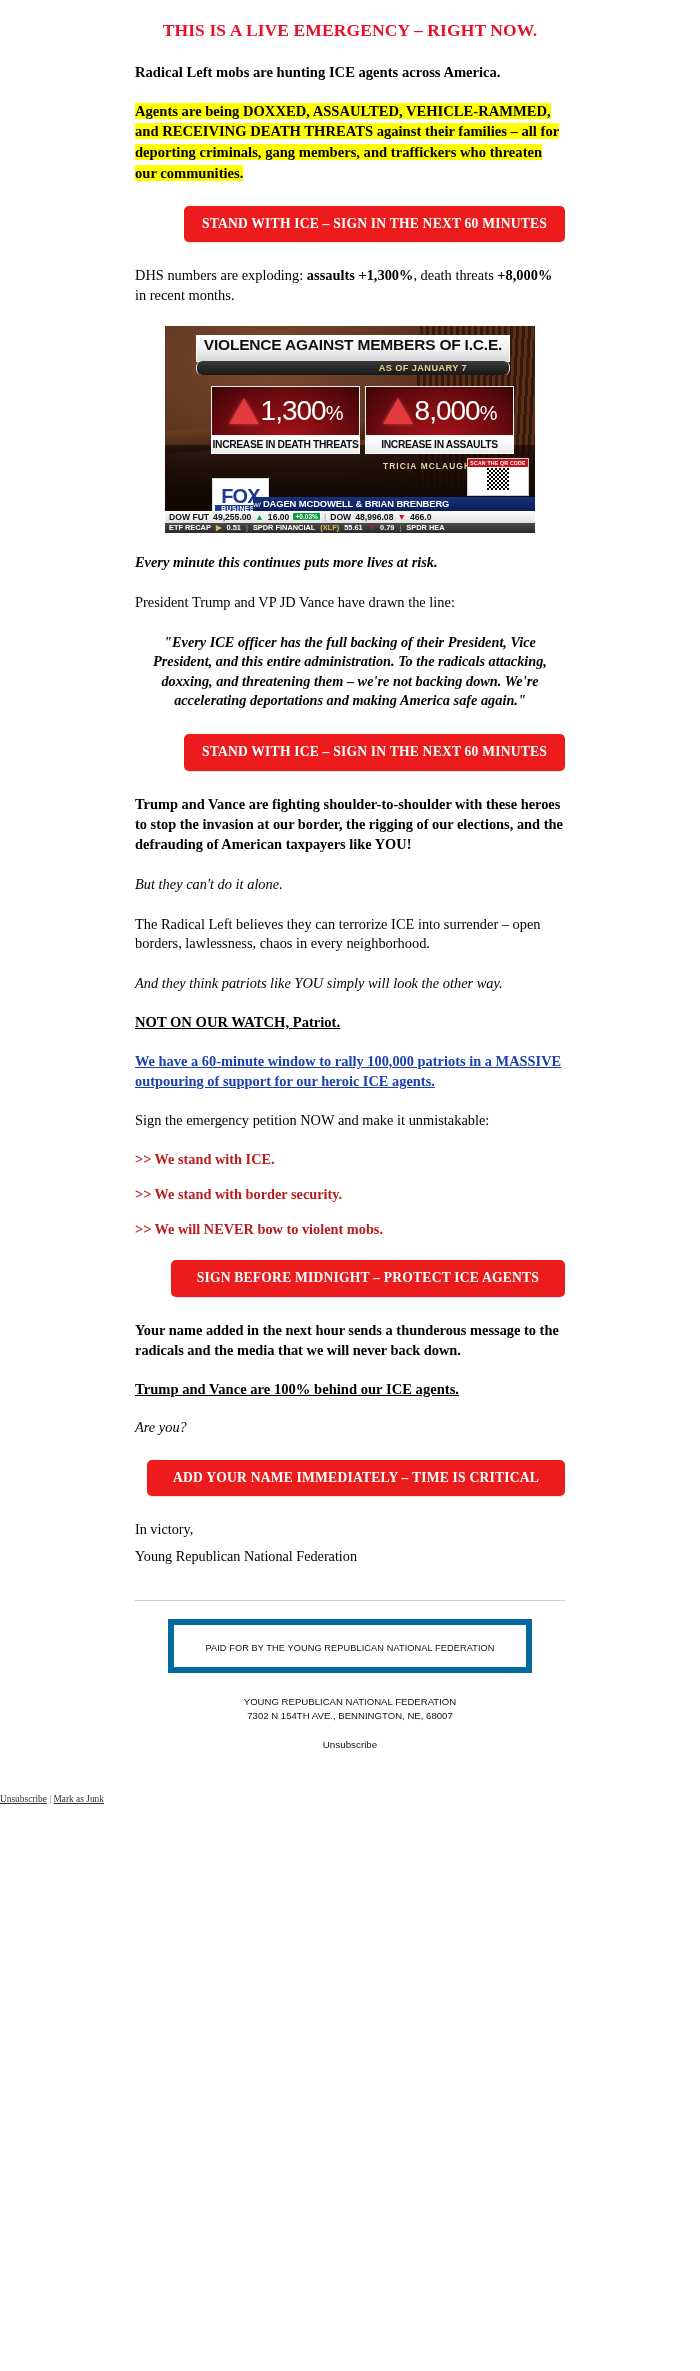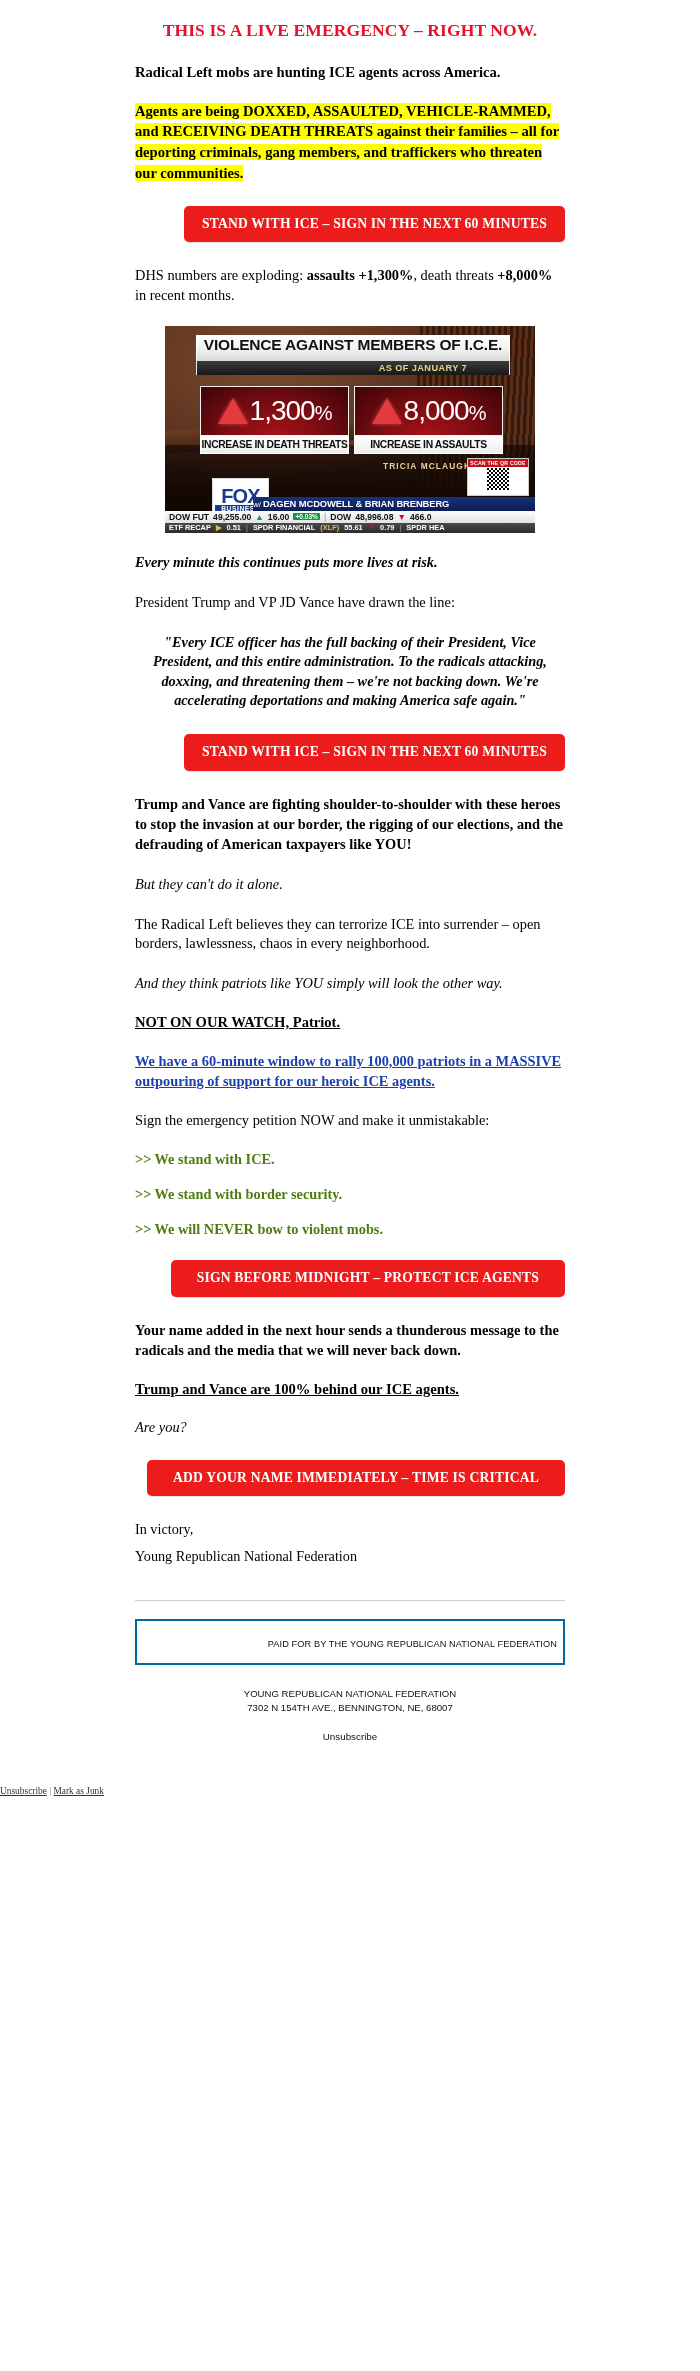--- a/index.html
+++ b/index.html
@@ -101,21 +101,21 @@
     font-size: 14.4px;
     line-height: 1.4;
     margin: 0 0 20px 0;
     color: #1a3fb0;
   }
   p.blue-link a {
     color: #1a3fb0;
     text-decoration: underline;
   }
   p.bullet {
-    color: #4d7c0f;
+    color: #b91c1c;
     font-weight: bold;
     font-size: 14.3px;
     margin: 0 0 18px 0;
   }
   p.signoff {
     font-size: 14.2px;
     line-height: 1.35;
     margin: 0 0 8px 0;
   }
   
@@ -175,34 +175,34 @@
     color: #111111;
     white-space: nowrap;
   }
   .fox .subbar {
     position: absolute;
     left: 31px; top: 35px;
     width: 312px; height: 14px;
     background: linear-gradient(180deg, #3a3a3a 0%, #181818 100%);
     border-left: 1px solid #e8e8e8;
     border-right: 1px solid #e8e8e8;
-    display: flex; align-items: center; justify-content: flex-end;
+    display: flex; align-items: center; justify-content: flex-end; border-radius: 6px;
   }
   .fox .subbar span {
     font-weight: bold;
     font-size: 9.2px;
     letter-spacing: .4px;
     color: #e9d08a;
     padding-right: 42px;
     white-space: nowrap;
   }
   
   .fox .stats {
     position: absolute;
-    left: 35px; top: 60px;
+    left: 46px; top: 60px;
     width: 304px;
     display: flex;
     gap: 5px;
   }
   .fox .statbox { width: 149px; }
   .fox .statnum {
     height: 48px;
     background:
       radial-gradient(ellipse at 50% 120%, #b0131a 0%, #7c0d12 48%, #3d0407 100%);
     border: 1px solid #f2f2f2;
@@ -361,25 +361,25 @@
   .xlf { color: #e0bb55; }
   .sep { color: #999; font-weight: normal; }
   
   .footer-rule {
     width: 430px;
     margin: 34px auto 18px auto;
     border: 0;
     border-top: 1px solid #cfcfcf;
   }
   .paidbox {
-    width: 430px;
+    width: 364px;
     margin: 0 auto 22px auto;
-    border: 2px solid #0369a1;
+    border: 6px solid #0369a1;
     padding: 12px 6px;
-    text-align: right;
+    text-align: center;
     box-sizing: border-box;
   }
   .paidbox span {
     font-family: "Liberation Sans", sans-serif;
     font-size: 9.2px;
     letter-spacing: .1px;
     color: #111111;
   }
   .addr {
     text-align: center;

